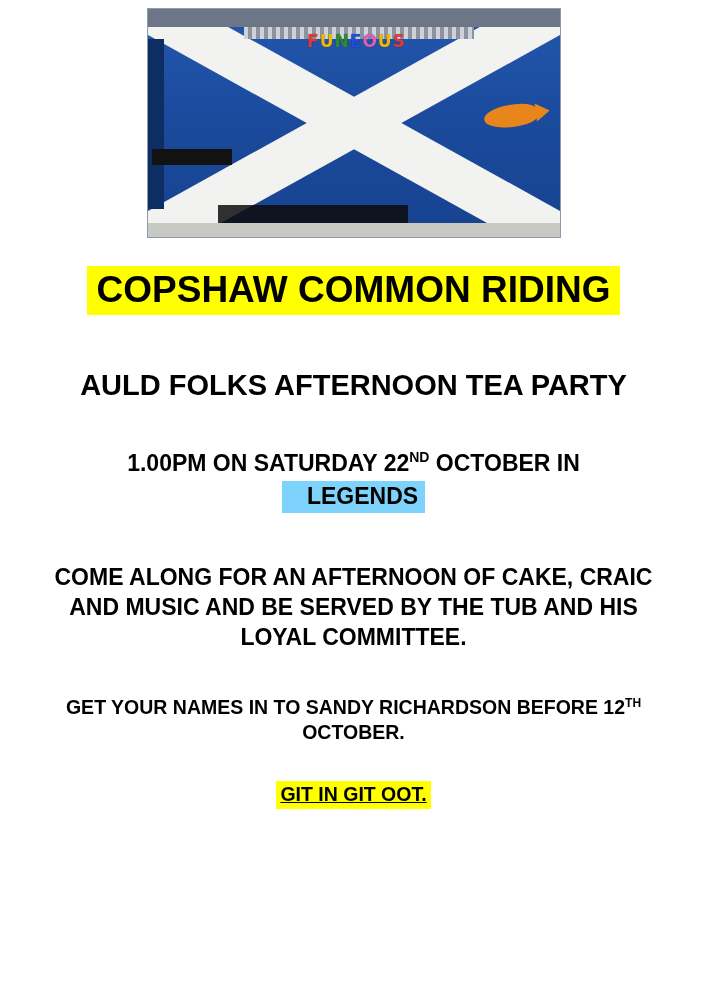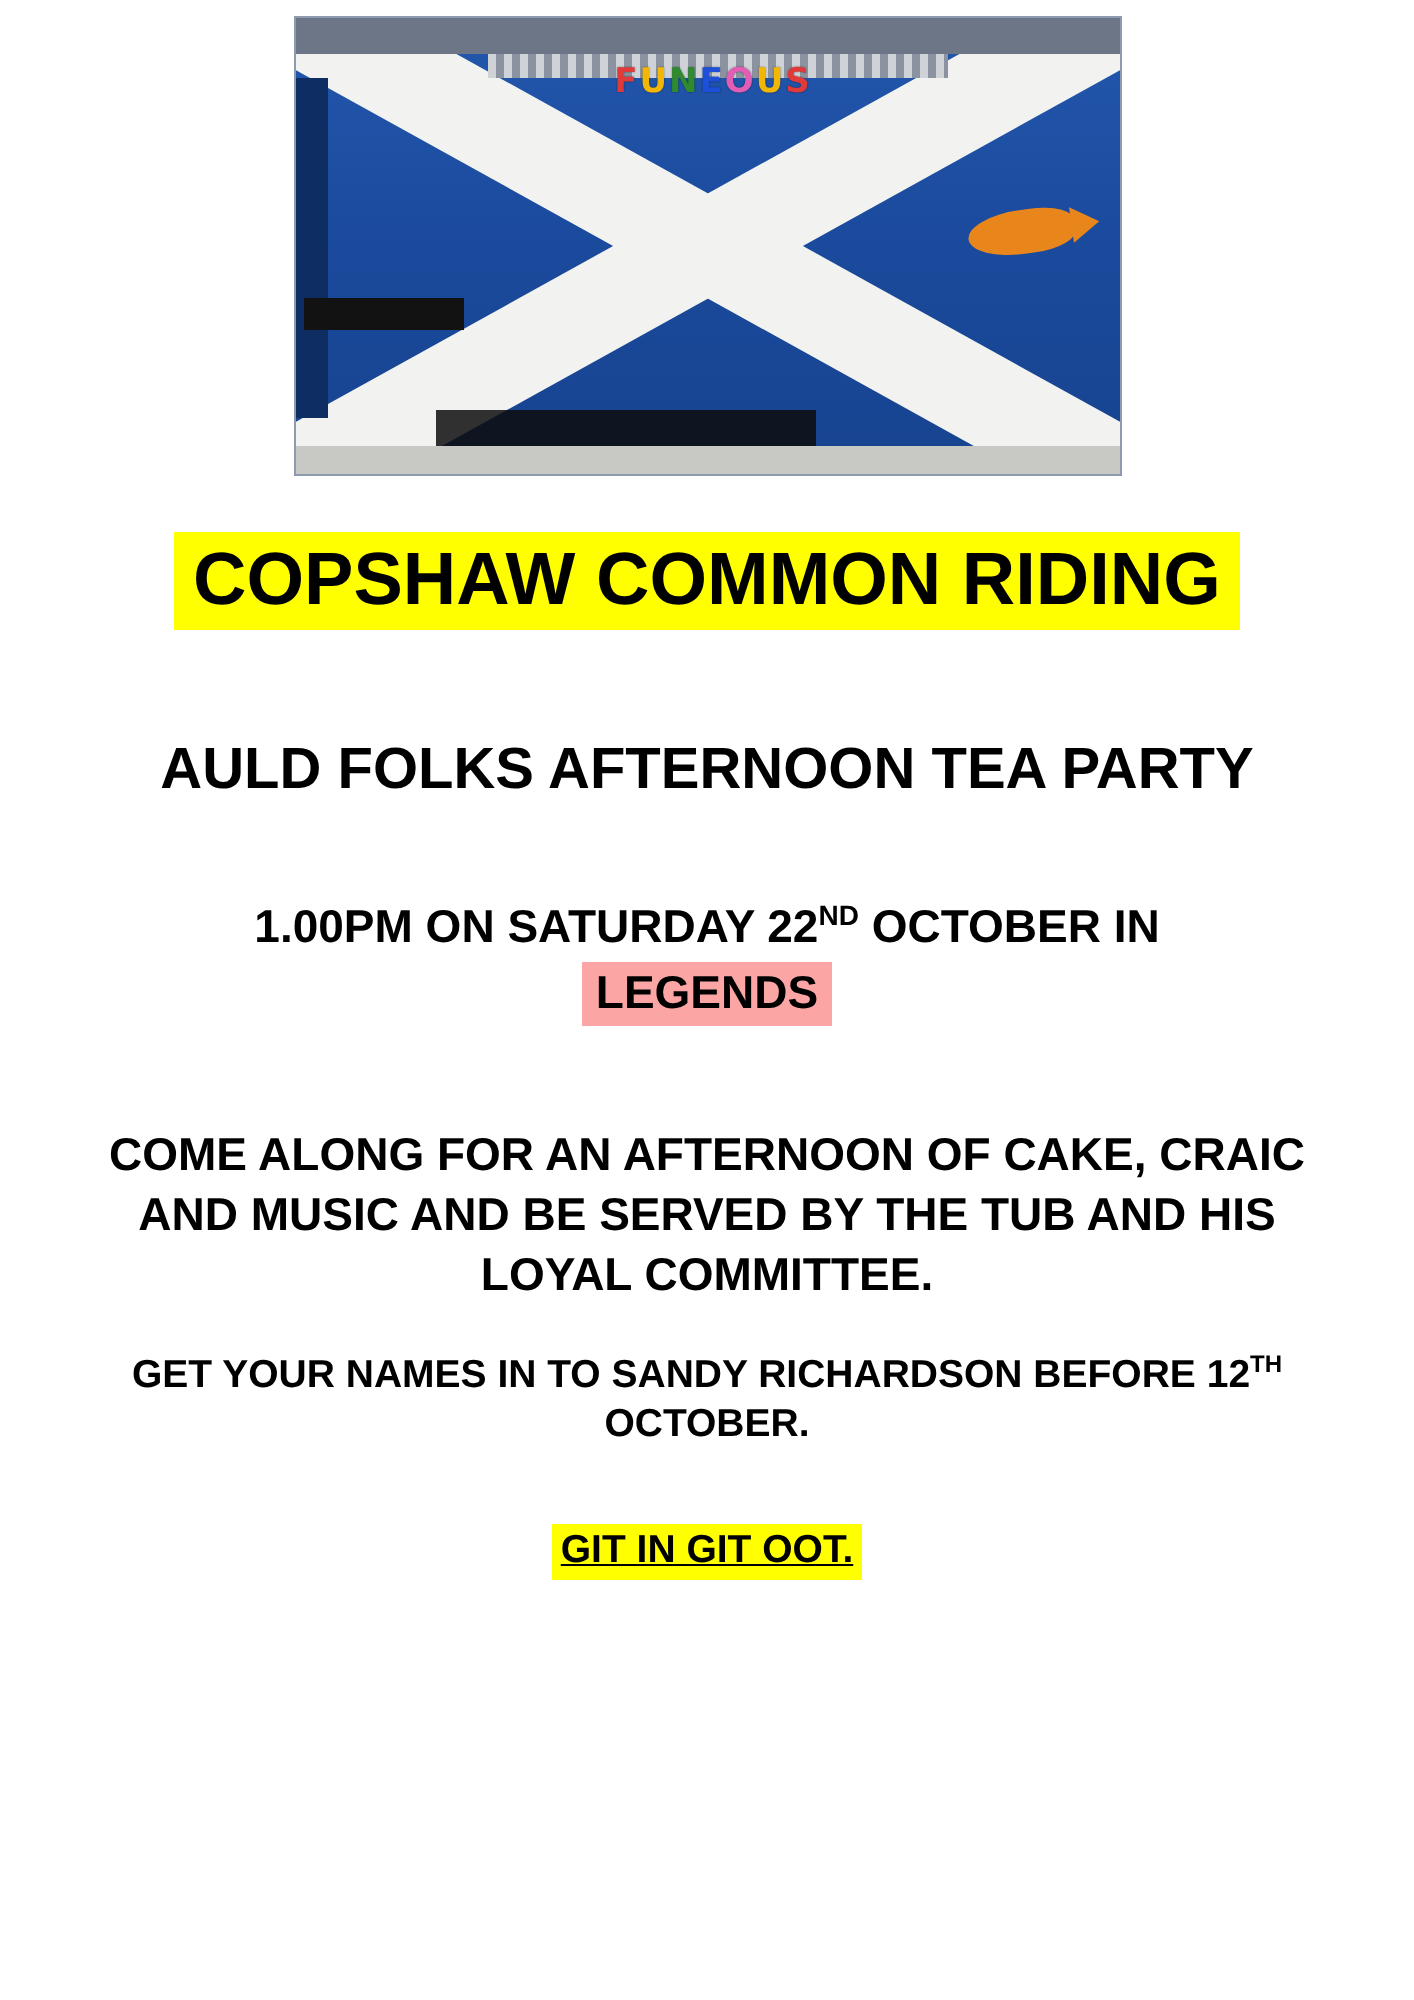--- a/index.html
+++ b/index.html
@@ -165,38 +165,38 @@
     font-weight: bold;
     line-height: 1.25;
     margin-top: 48px;
   }
   .when sup {
     font-size: 14px;
     vertical-align: super;
   }
   .venue {
     display: inline-block;
-    background: #fca5a5;
+    background: #7dd3fc;
     color: #000;
-    padding: 1px 7px 2px 7px;
+    padding: 1px 7px 2px 25px;
     margin-top: 3px;
     font-size: 23px;
     font-weight: bold;
   }
 
   .para {
     text-align: center;
     font-size: 23px;
     font-weight: bold;
     line-height: 1.3;
     padding: 0 32px;
   }
   .para.p1 { margin-top: 40px; }
   .para.p2 { margin-top: 50px; }
-  .para.p3 { font-size: 19.5px; margin-top: 22px; padding: 0 26px; }
+  .para.p3 { font-size: 19.5px; margin-top: 42px; padding: 0 26px; }
   .para.p3 sup { font-size: 12px; vertical-align: super; }
 
   .footer-wrap {
     display: flex;
     justify-content: center;
     margin-top: 36px;
   }
   .footer-highlight {
     background: #ffff00;
     font-size: 19.5px;

